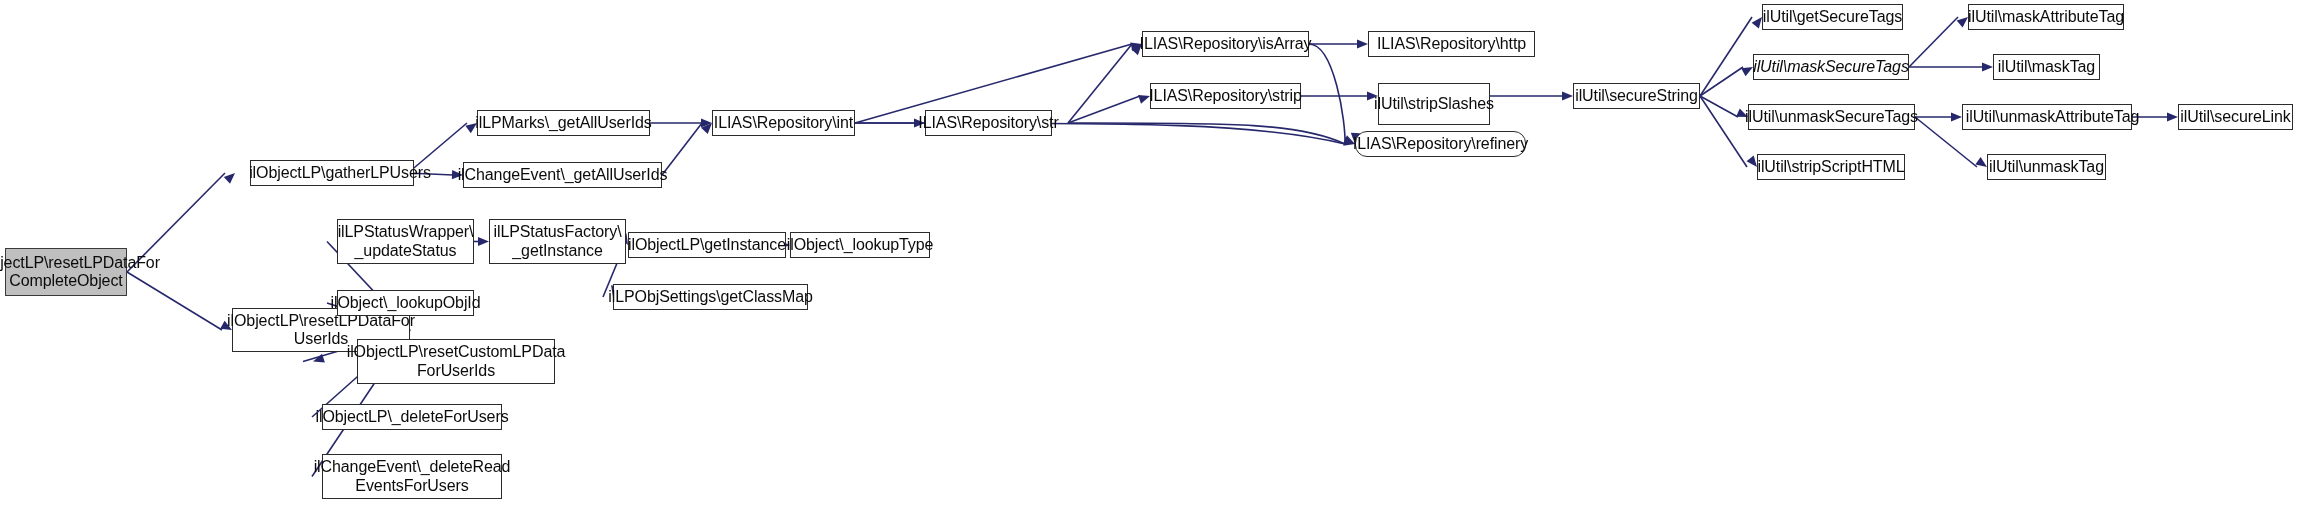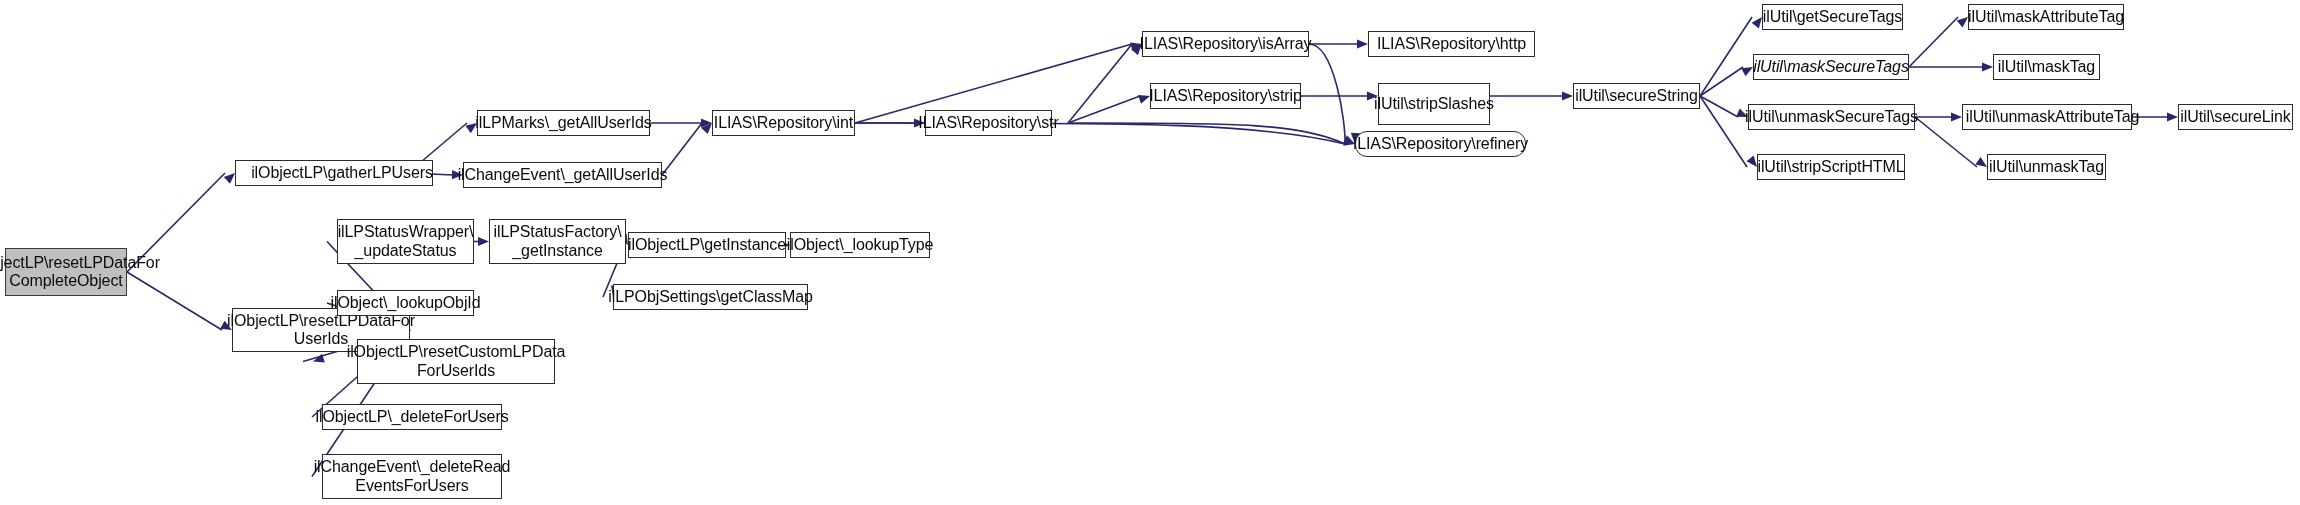--- a/index.html
+++ b/index.html
@@ -122,21 +122,21 @@
       <path class="edge-path" d="M626,241.5 L618,245"></path>
       <polygon points="0,0 -11,-4.6 -11,4.6" class="edge-head" transform="translate(628,245) rotate(60.25511870305779)"></polygon>
       <path class="edge-path" d="M626,241.5 L603,297"></path>
       <polygon points="0,0 -11,-4.6 -11,4.6" class="edge-head" transform="translate(613,297) rotate(103.18296515854085)"></polygon>
       <path class="edge-path" d="M786,245 L780,245"></path>
       <polygon points="0,0 -11,-4.6 -11,4.6" class="edge-head" transform="translate(790,245) rotate(0)"></polygon>
     </svg>
   <div id="node-layer">
       <div class="gnode root" style="left: 5px; top: 248px; width: 122px; height: 48px;">ilObjectLP\resetLPDataFor
 CompleteObject</div>
-      <div class="gnode" style="left: 235px; top: 160px; width: 198px; height: 26px; padding-left: 16px;">ilObjectLP\gatherLPUsers</div>
+      <div class="gnode" style="left: 250px; top: 160px; width: 164px; height: 26px; padding-left: 16px;">ilObjectLP\gatherLPUsers</div>
       <div class="gnode" style="left: 232px; top: 308px; width: 178px; height: 44px;">ilObjectLP\resetLPDataFor
 UserIds</div>
       <div class="gnode" style="left: 477px; top: 110px; width: 173px; height: 26px;">ilLPMarks\_getAllUserIds</div>
       <div class="gnode" style="left: 463px; top: 162px; width: 199px; height: 26px;">ilChangeEvent\_getAllUserIds</div>
       <div class="gnode" style="left: 712px; top: 110px; width: 143px; height: 26px;">ILIAS\Repository\int</div>
       <div class="gnode" style="left: 925px; top: 110px; width: 127px; height: 26px;">ILIAS\Repository\str</div>
       <div class="gnode" style="left: 1142px; top: 31px; width: 167px; height: 26px;">ILIAS\Repository\isArray</div>
       <div class="gnode" style="left: 1150px; top: 83px; width: 151px; height: 26px;">ILIAS\Repository\strip</div>
       <div class="gnode" style="left: 1368px; top: 31px; width: 167px; height: 26px;">ILIAS\Repository\http</div>
       <div class="gnode" style="left: 1378px; top: 83px; width: 112px; height: 42px;">ilUtil\stripSlashes</div>

